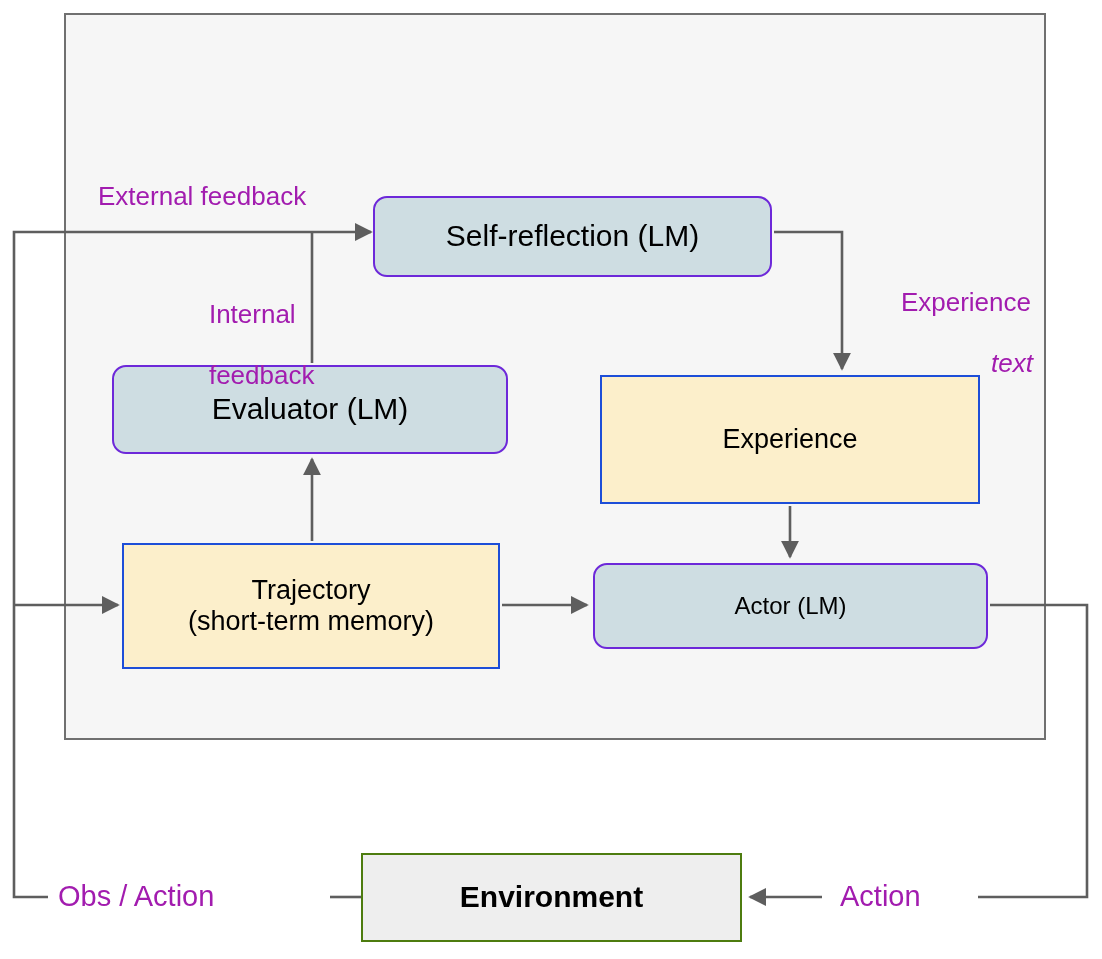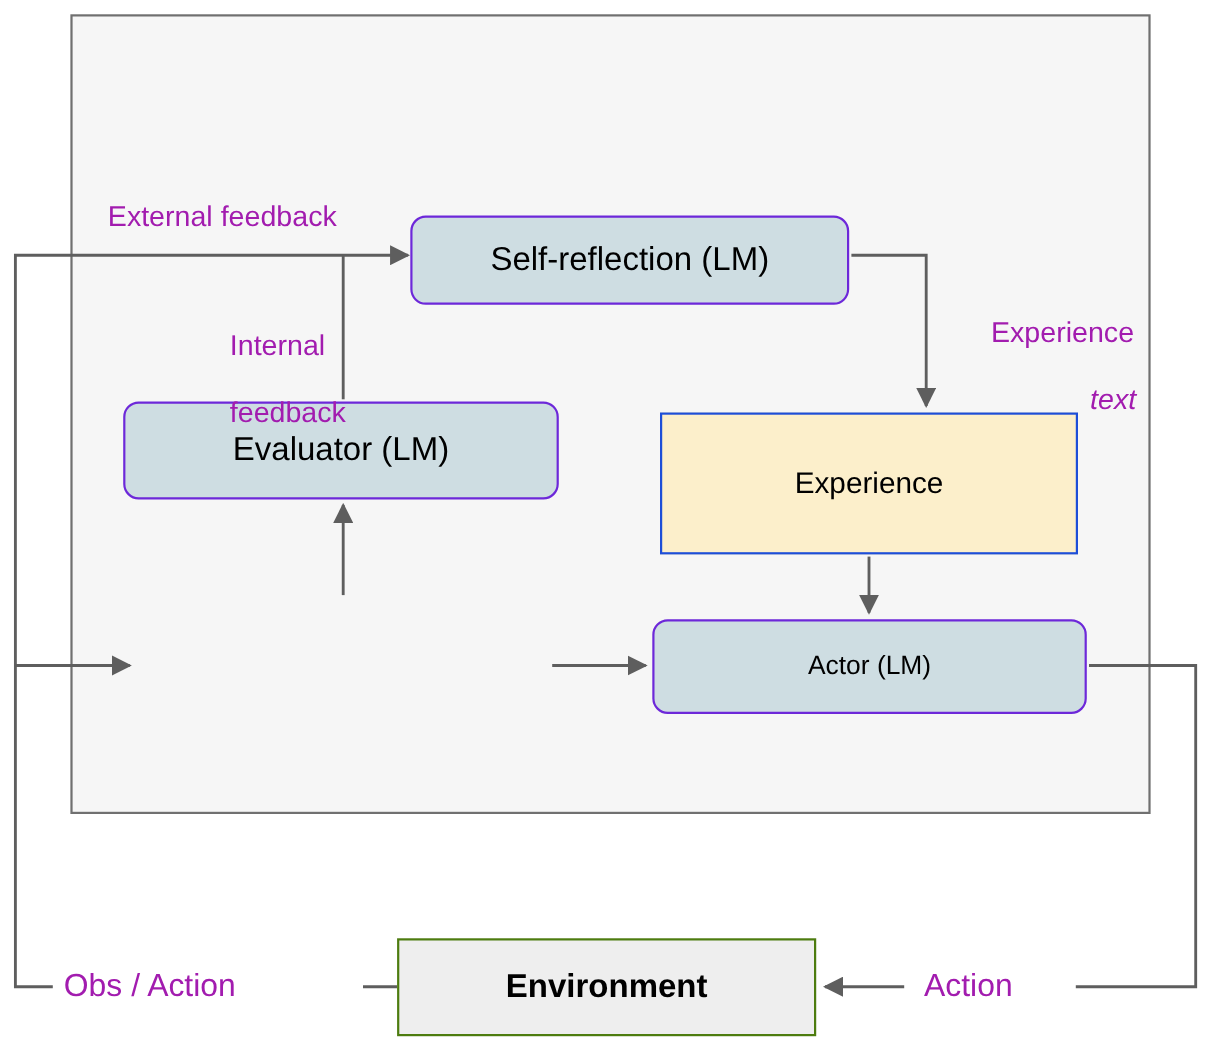--- a/index.html
+++ b/index.html
@@ -142,20 +142,26 @@
   <div class="node blue" id="node-evaluator">
     <span>Evaluator (LM)</span>
   </div>
 
   <div class="node yellow" id="node-experience">
     <span class="lines">
       <span>Experience</span>
     </span>
   </div>
 
+  <div class="node yellow" id="node-trajectory">
+    <span class="lines">
+      <span>Trajectory</span>
+      <span class="l2">(short-term memory)</span>
+    </span>
+  </div>
 
   <div class="node blue" id="node-actor">
     <span>Actor (LM)</span>
   </div>
 
   <div class="node gray" id="node-environment">
     <span>Environment</span>
   </div>
 
   <div class="edge-label" id="label-external-feedback">External feedback</div>

